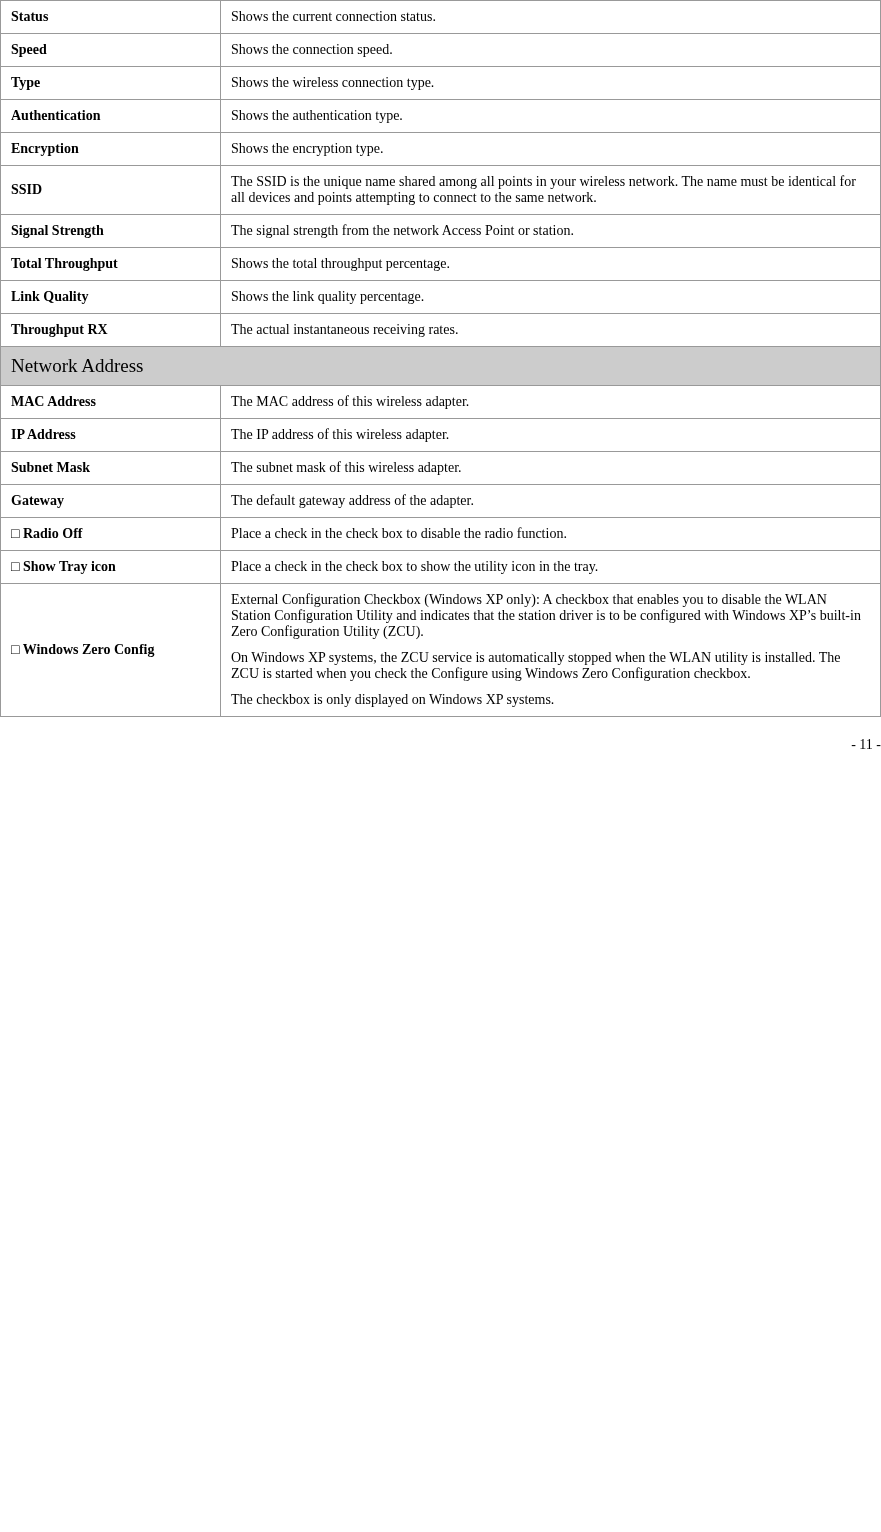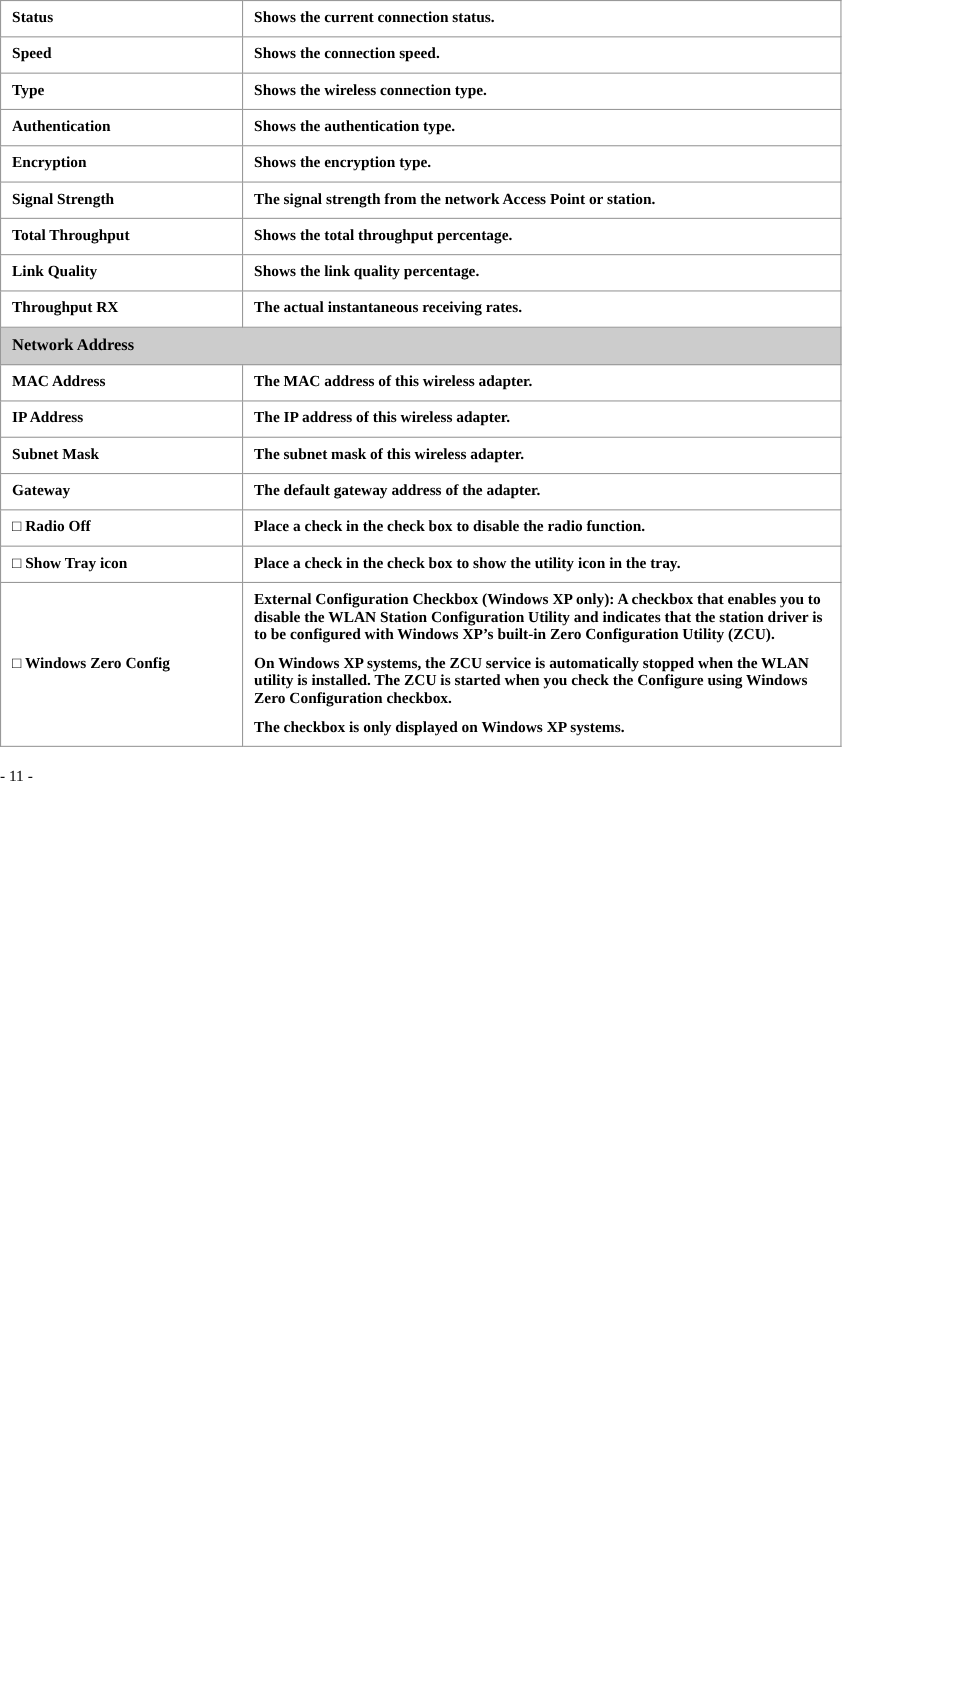--- a/index.html
+++ b/index.html
@@ -9,49 +9,49 @@
     }
     body {
       font-family: Times New Roman, Times, serif;
       font-size: 14px;
       background: #ffffff;
       color: #000000;
       width: 881px;
       min-height: 1532px;
     }
     .page-wrapper {
-      width: 765px;
+      width: 881px;
       padding: 0;
     }
     table {
       width: 100%;
       border-collapse: collapse;
       border: 1px solid #000;
     }
     td, th {
       border: 1px solid #999;
       padding: 8px 10px;
       vertical-align: top;
     }
     td.label-cell {
       width: 220px;
       font-weight: bold;
       vertical-align: middle;
     }
     td.value-cell {
-      font-weight: bold;
+      font-weight: normal;
     }
     tr.section-header td {
       background-color: #cccccc;
-      font-weight: bold;
-      font-size: 15px;
+      font-weight: normal;
+      font-size: 19px;
       padding: 8px 10px;
     }
     .page-footer {
-      text-align: left;
+      text-align: right;
       margin-top: 20px;
       font-size: 14px;
     }
     p.extra-para {
       margin-top: 10px;
     }
   </style>
 </head>
 <body>
 
@@ -70,20 +70,24 @@
           <td class="label-cell">Type</td>
           <td class="value-cell">Shows the wireless connection type.</td>
         </tr>
         <tr>
           <td class="label-cell">Authentication</td>
           <td class="value-cell">Shows the authentication type.</td>
         </tr>
         <tr>
           <td class="label-cell">Encryption</td>
           <td class="value-cell">Shows the encryption type.</td>
+        </tr>
+        <tr>
+          <td class="label-cell">SSID</td>
+          <td class="value-cell">The SSID is the unique name shared among all points in your wireless network. The name must be identical for all devices and points attempting to connect to the same network.</td>
         </tr>
         <tr>
           <td class="label-cell">Signal Strength</td>
           <td class="value-cell">The signal strength from the network Access Point or station.</td>
         </tr>
         <tr>
           <td class="label-cell">Total Throughput</td>
           <td class="value-cell">Shows the total throughput percentage.</td>
         </tr>
         <tr>

